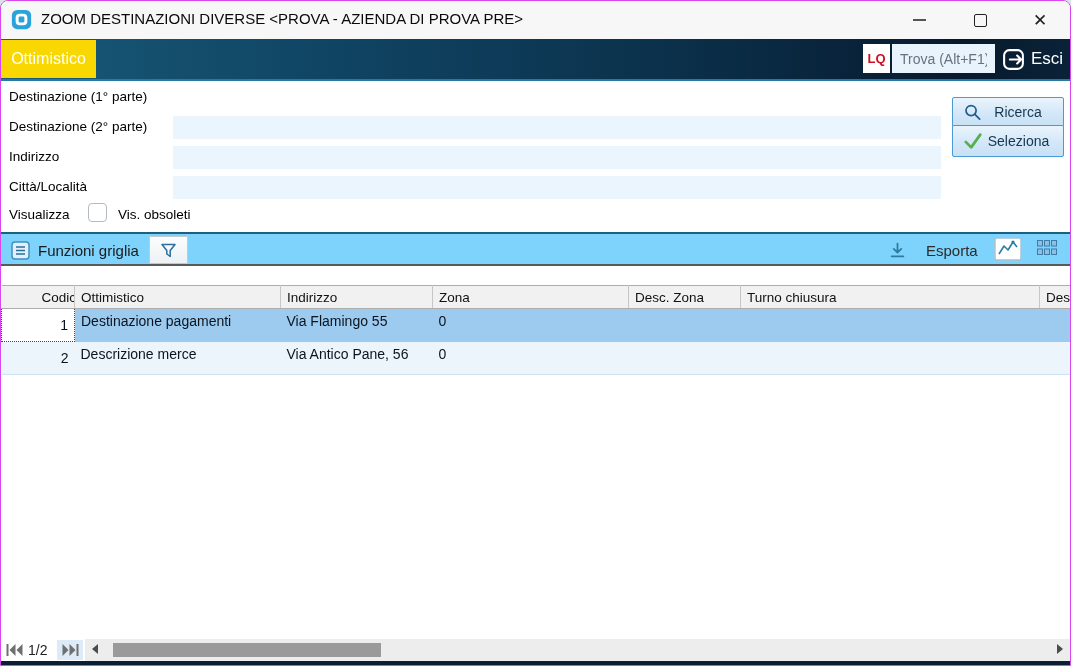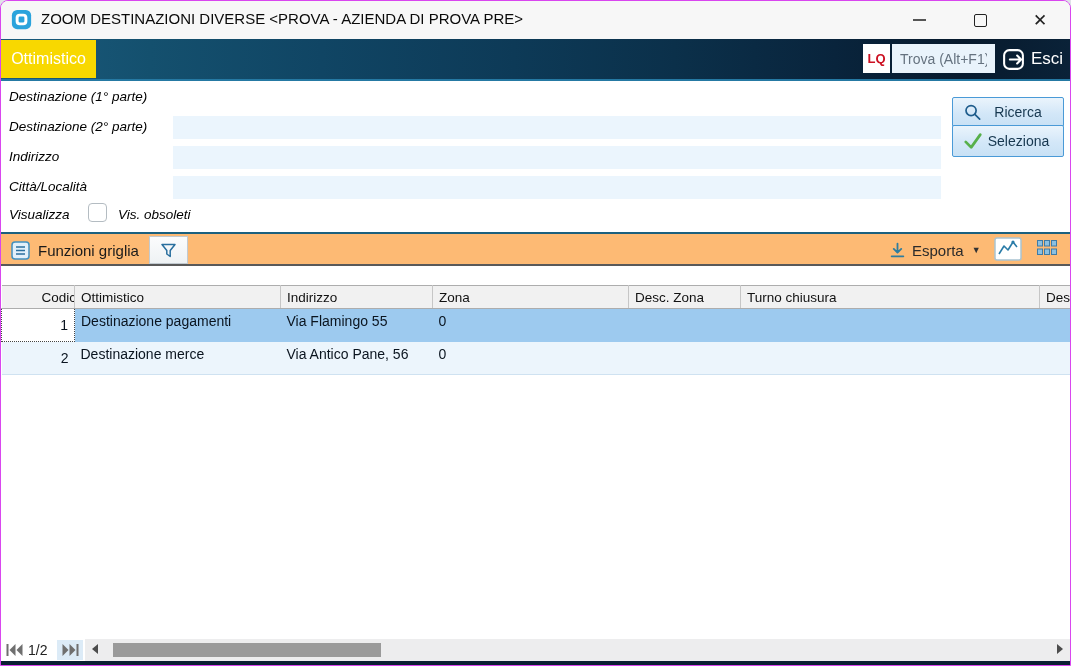--- a/index.html
+++ b/index.html
@@ -44,21 +44,21 @@
   }
   .find-input::placeholder { color:#65727f; opacity:1; }
   .exit-btn {
     position:absolute; left:1000px; top:4px; height:32px; display:flex; align-items:center; gap:5px;
     background:transparent; border:none; color:#ffffff; font-size:17px; cursor:pointer;
     font-family:"Liberation Sans", sans-serif;
   }
 
   
   .form-area { position:absolute; top:80px; left:0; right:0; height:151px; background:#ffffff; }
-  .form-label { position:absolute; left:8px; font-size:13.5px; color:#000; white-space:nowrap;font-style:italic; }
+  .form-label { position:absolute; left:8px; font-size:13.5px; color:#000; white-space:nowrap; }
   .form-input {
     position:absolute; left:172px; width:768px; height:23px;
     background:#ebf5fd; border:none; outline:none; padding:0 5px;
     font-size:13.5px; color:#111; font-family:"Liberation Sans", sans-serif;
   }
   .form-input.first { background:#ffffff; }
   .checkbox {
     position:absolute; left:87px; top:122px; width:19px; height:19px;
     background:#ffffff; border:1px solid #b4bcc2; border-radius:4px; cursor:pointer;
   }
@@ -66,24 +66,24 @@
     position:absolute; left:951px; width:112px; display:flex; align-items:center;
     background:linear-gradient(180deg,#eaf4fc 0%,#d3e7f8 55%,#c8e1f5 100%);
     border:1px solid #4a9ad7; border-radius:2px; cursor:pointer;
     font-size:14px; color:#16374f; font-family:"Liberation Sans", sans-serif;
   }
   .side-btn .btn-ic { margin-left:9px; display:flex; }
   .side-btn .btn-lb { flex:1; text-align:center; padding-right:10px; }
   .teal-line { position:absolute; top:231px; left:0; right:0; height:2px; background:#1b607f; }
 
   
-  .grid-toolbar { position:absolute; top:233px; left:0; right:0; height:32px; background:#fdba74; border-bottom:2px solid #595959;text-decoration:underline; }
+  .grid-toolbar { position:absolute; top:233px; left:0; right:0; height:32px; background:#7dd3fc; border-bottom:2px solid #595959;text-decoration:underline; }
   .fg-btn { position:absolute; left:10px; top:4px; height:24px; display:flex; align-items:center; gap:8px; background:none; border:none; cursor:pointer; font-family:"Liberation Sans", sans-serif; font-size:15px; color:#1a1a1a; }
   .filter-btn { position:absolute; left:148px; top:2px; width:39px; height:28px; background:linear-gradient(180deg,#fbfcfd,#eef2f4); border:1px solid #c2cad0; display:flex; align-items:center; justify-content:center; cursor:pointer; }
-  .export-btn { position:absolute; left:888px; top:4px; height:24px; display:flex; align-items:center; gap:6px; background:none; border:none; cursor:pointer; font-size:15px; color:#2b2b2b; font-family:"Liberation Sans", sans-serif; }
+  .export-btn { position:absolute; left:888px; top:4px; height:24px; display:flex; align-items:center; gap:20px; background:none; border:none; cursor:pointer; font-size:15px; color:#2b2b2b; font-family:"Liberation Sans", sans-serif; }
   .export-caret { font-size:9px; color:#333; margin-left:2px; }
   .chart-btn { position:absolute; left:993px; top:3px; background:none; border:none; cursor:pointer; }
   .gridview-btn { position:absolute; left:1036px; top:6px; background:none; border:none; cursor:pointer; }
 
   
   .table-wrap { position:absolute; top:284px; left:0; right:0; height:356px; overflow:hidden; background:#fff; }
   table.grid { border-collapse:collapse; table-layout:fixed; width:1079px; }
   table.grid th {
     height:23px; background:#f1f1f1; font-weight:normal; font-size:13.5px; color:#111;
     text-align:left; padding:0 0 0 6px; border-top:1px solid #adadad; border-bottom:1px solid #adadad;
@@ -242,21 +242,21 @@
             <td class="codice">1</td>
             <td>Destinazione pagamenti</td>
             <td>Via Flamingo 55</td>
             <td>0</td>
             <td></td>
             <td></td>
             <td></td>
           </tr>
           <tr class="row-alt">
             <td class="codice">2</td>
-            <td>Destinazione merce</td>
+            <td>Descrizione merce</td>
             <td>Via Antico Pane, 56</td>
             <td>0</td>
             <td></td>
             <td></td>
             <td></td>
           </tr>
         </tbody>
     </table>
   </div>
 

